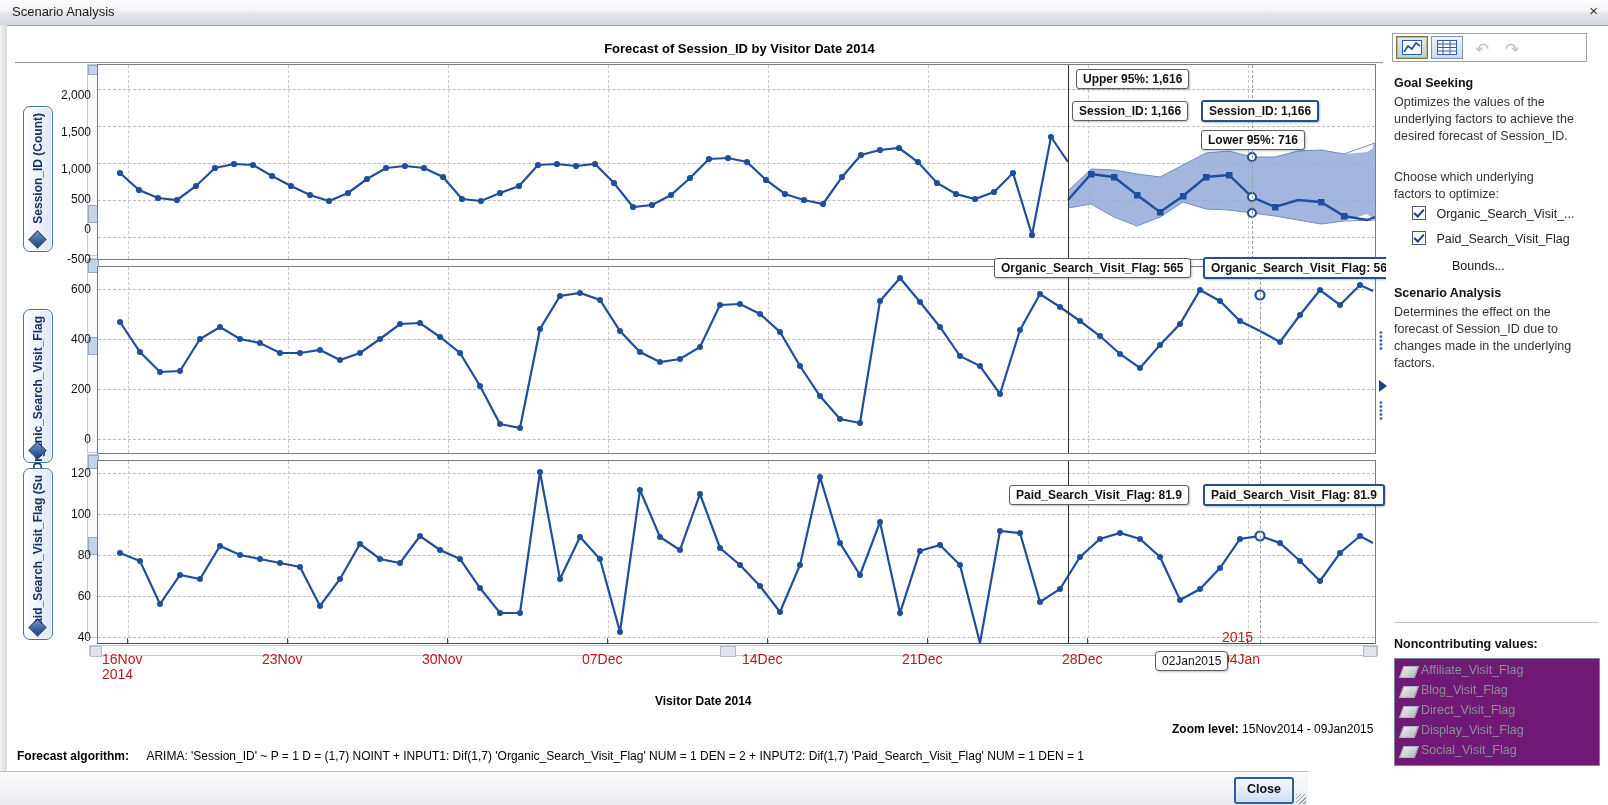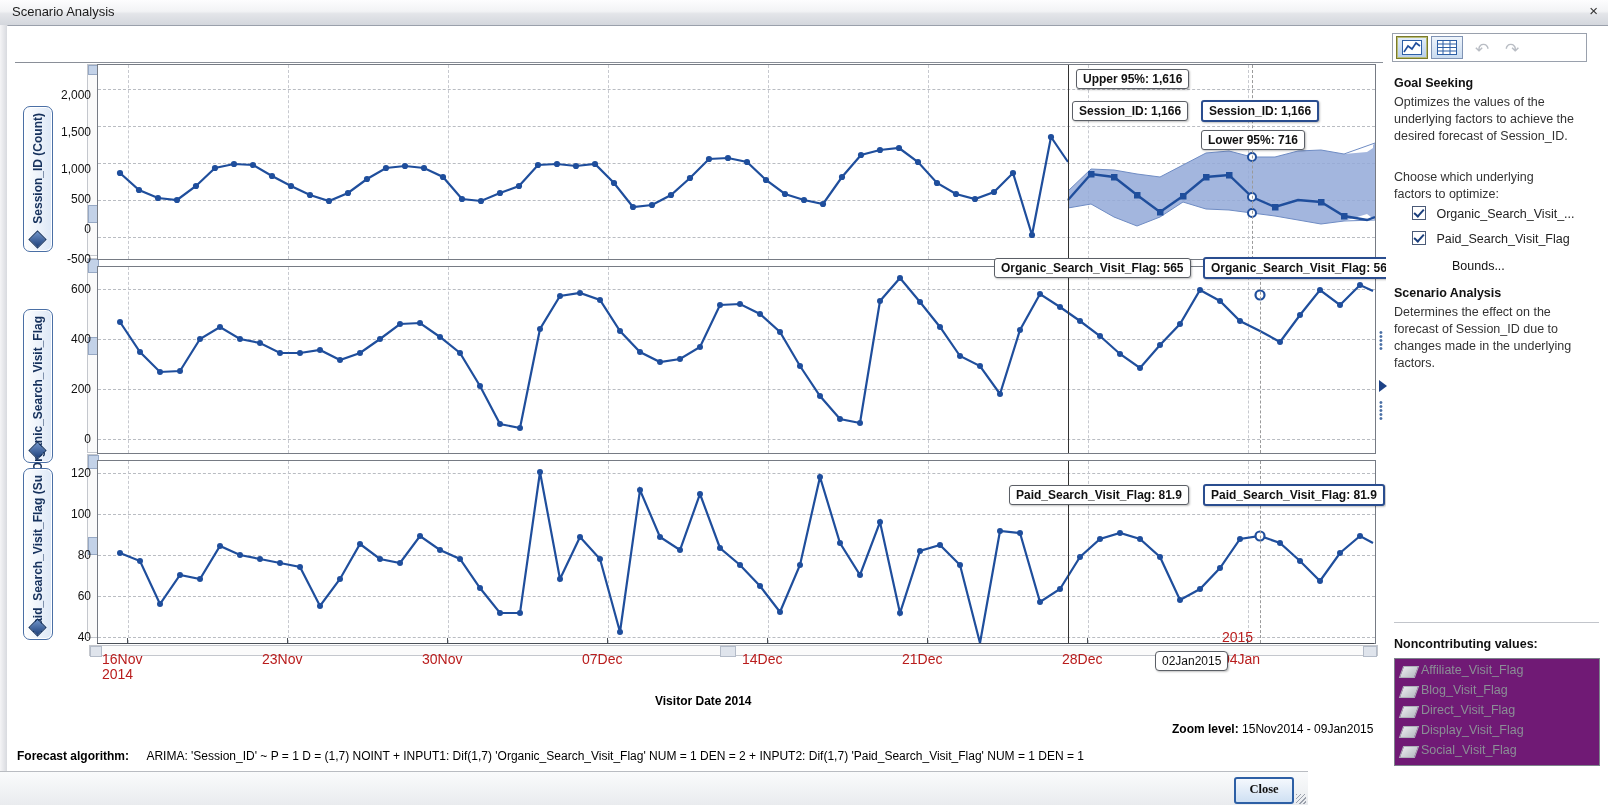--- a/index.html
+++ b/index.html
@@ -114,21 +114,21 @@
     border-top:6px solid transparent;border-bottom:6px solid transparent;cursor:pointer;}
 
   .divider{position:absolute;height:1px;background:#c2c5cb;}
   .ncbox{position:absolute;border:1px solid #7d828b;background:#701a75;}
   .ncitem{position:absolute;font-size:12.5px;color:#8b8f96;white-space:nowrap;}
   .ncicon{position:absolute;width:14px;height:10px;background:linear-gradient(135deg,#e7e9ec,#b9bdc4);
     transform:skewX(-20deg);border:1px solid #aeb2b9;}
 
   
   .footer{position:absolute;left:0;top:771px;width:1308px;height:34px;
-    background:linear-gradient(to bottom,#fafbfc,#e9ebee);border-top:1px solid #b9bcc2;font-family:Liberation Serif, serif;}
+    background:linear-gradient(to bottom,#fafbfc,#e9ebee);border-top:1px solid #b9bcc2;}
   .closebtn{
     position:absolute;right:14px;top:5px;width:56px;height:23px;
     background:linear-gradient(to bottom,#f4f8fd,#cfe0f3);
     border:2px solid #2d5fa5;border-radius:3px;
     font-weight:bold;font-size:12.5px;color:#111;cursor:pointer;
     text-align:center;line-height:20px;
   }
   .resizer{position:absolute;right:2px;bottom:2px;width:10px;height:10px;
     background:repeating-linear-gradient(135deg,#9aa0ab 0 1px,transparent 1px 3px);}
 </style>
@@ -138,20 +138,21 @@
 <div class="app">
 
   <div class="titlebar">
     <div class="tl-text">Scenario Analysis</div>
     <div class="tl-close">×</div>
   </div>
   <div class="leftedge"></div>
 
   <div class="chartpane">
 
+    <div class="charttitle">Forecast of Session_ID by Visitor Date 2014</div>
     <div class="hrule"></div>
 
     <div class="axpill" style="left:16px;top:80px;height:144px;">
       <span>Session_ID (Count)</span>
       <i class="diamond"></i>
     </div>
     <div class="axpill" style="left:16px;top:283px;height:152px;">
       <span>Organic_Search_Visit_Flag</span>
       <i class="diamond"></i>
     </div>

